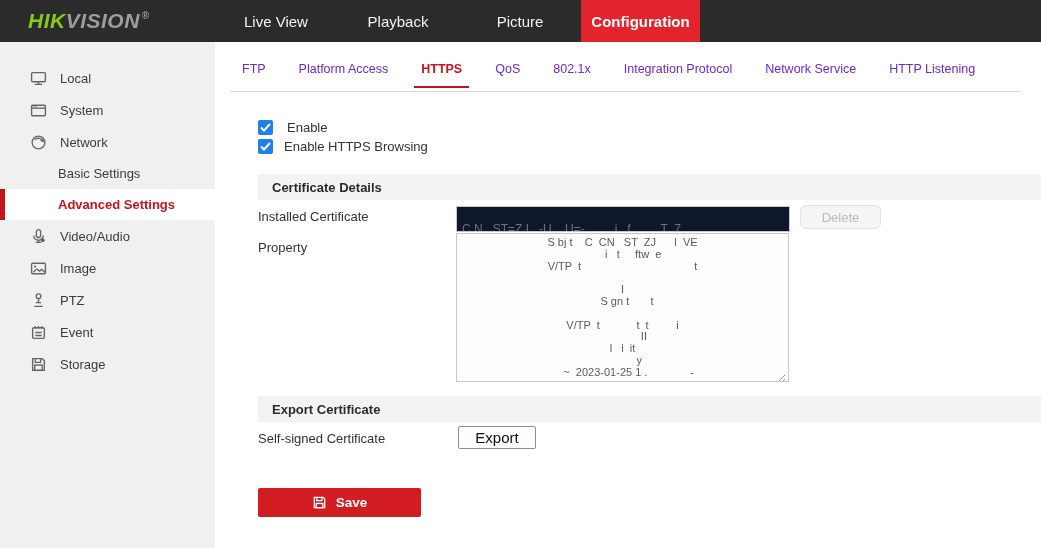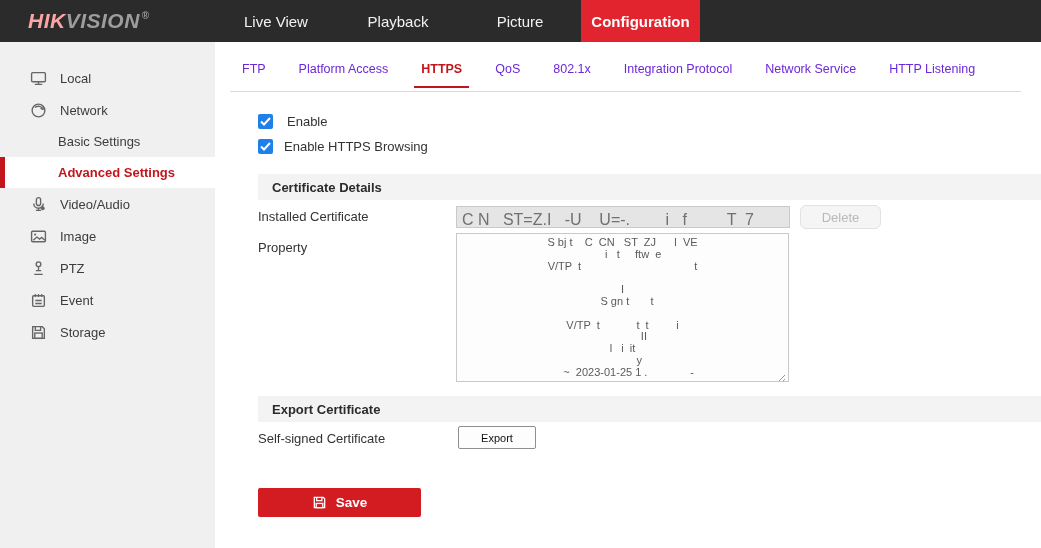--- a/index.html
+++ b/index.html
@@ -7,21 +7,21 @@
   body {
     width:1041px; height:548px; overflow:hidden;
     font-family:"Liberation Sans", sans-serif;
     background:#fff; color:#333;
   }
 
   
   .topbar { height:42px; background:#2b2b2b; display:flex; align-items:stretch; }
   .logo { width:215px; flex-shrink:0; display:flex; align-items:center; padding-left:28px; }
   .logo-text { font-style:italic; font-weight:bold; font-size:21px; letter-spacing:.5px; }
-  .logo-red { color:#fca5a5; }
+  .logo-red { color:#84cc16; }
   .logo-gray { color:#9d9d9d; }
   .logo-reg { color:#9d9d9d; font-size:10px; font-style:normal; vertical-align:9px; margin-left:2px; }
   .nav-item { width:122px; display:flex; align-items:center; justify-content:center;
               color:#f2f2f2; font-size:15px; cursor:pointer; }
   .nav-item.active { width:119px; background:#e1242d; color:#fff; font-weight:bold; }
 
   
   .shell { display:flex; height:506px; }
 
   
@@ -47,37 +47,37 @@
               display:flex; align-items:center; justify-content:center; cursor:pointer; }
   .cb-label { font-size:13px; color:#333; }
 
   .section-band { position:absolute; left:43px; right:0; height:26px; background:#f3f3f3;
                   display:flex; align-items:center; padding-left:14px;
                   font-size:13px; font-weight:bold; color:#2b2b2b; }
 
   .field-label { position:absolute; left:43px; font-size:13px; color:#333; }
 
   .cert-input { position:absolute; left:241px; top:164px; width:334px; height:22px;
-                border:1px solid #c9c9c9; background:#e5e5e5; font-size:16px; color:#707070;
-                line-height:20px; padding:3px 5px; white-space:pre; overflow:hidden; cursor:text; }
+                border:1px solid #c9c9c9; background:#0f172a; font-size:12px; color:#707070;
+                line-height:20px; padding:12px 5px; white-space:pre; overflow:hidden; cursor:text; }
 
   .btn-disabled { position:absolute; left:585px; top:163px; width:81px; height:24px;
                   background:#f5f5f5; border:1px solid #e2e2e2; border-radius:6px;
                   color:#b9b9b9; font-size:13px; display:flex; align-items:center; justify-content:center; }
 
   .property-box { position:absolute; left:241px; top:191px; width:333px; height:149px;
                   border:1px solid #c9c9c9; background:#fdfdfd; padding:3px 6px;
                   overflow:hidden; cursor:text;text-align:center; }
   .prop-line { font-size:11px; line-height:11.8px; color:#5a5a5a; white-space:pre;
                overflow:hidden; height:11.8px; }
   .resize-handle { position:absolute; right:2px; bottom:2px; width:10px; height:10px; cursor:nwse-resize; }
 
   .btn-plain { position:absolute; left:243px; top:384px; width:78px; height:23px;
                background:#fdfdfd; border:1px solid #8f8f8f; border-radius:2px;
-               font-size:11px; color:#111; display:flex; align-items:center; justify-content:center;
+               font-size:15px; color:#111; display:flex; align-items:center; justify-content:center;
                cursor:pointer; }
 
   .save-btn { position:absolute; left:43px; top:446px; width:163px; height:29px;
               background:#d31b22; border-radius:2px; color:#fff; font-size:13.5px; font-weight:bold;
               display:flex; align-items:center; justify-content:center; gap:9px; cursor:pointer; }
 </style>
 </head>
 <body>
 
 <div class="topbar">
@@ -98,20 +98,30 @@
         <svg width="17" height="17" viewBox="0 0 16 16" fill="none" stroke="#666" stroke-width="1.3">
           <rect x="1.5" y="2.5" width="13" height="8.5" rx="1"></rect>
             <path d="M8 11v2.5M4.5 13.5h7"></path>
         </svg>
       </span>
       <span>Local</span>
     </div>
     <div class="side-item">
       <span class="icn">
         <svg width="17" height="17" viewBox="0 0 16 16" fill="none" stroke="#666" stroke-width="1.3">
+          <rect x="1.5" y="3" width="13" height="10" rx="1"></rect>
+            <path d="M1.5 5.8h13"></path>
+          <path d="M3.2 4.4h1.2M5.4 4.4h1.2" stroke-width="1"></path>
+        </svg>
+      </span>
+      <span>System</span>
+    </div>
+    <div class="side-item">
+      <span class="icn">
+        <svg width="17" height="17" viewBox="0 0 16 16" fill="none" stroke="#666" stroke-width="1.3">
           <circle cx="8" cy="8" r="6"></circle>
             <path d="M4.5 5.2a5 5 0 0 1 7.8 1.6"></path>
           <path d="M12.6 4.4l-.3 2.6-2.4-1" stroke-width="1.1"></path>
         </svg>
       </span>
       <span>Network</span>
     </div>
     <div class="side-sub">
       <span>Basic Settings</span>
     </div>
@@ -178,21 +188,21 @@
       <div class="tab">Platform Access</div>
       <div class="tab active">HTTPS</div>
       <div class="tab">QoS</div>
       <div class="tab">802.1x</div>
       <div class="tab">Integration Protocol</div>
       <div class="tab">Network Service</div>
       <div class="tab">HTTP Listening</div>
     </div>
     <div class="tabs-divider"></div>
 
-    <div class="checkbox-row" style="top:72px;gap:14px;">
+    <div class="checkbox-row" style="top:78px;gap:14px;">
       <span class="checkbox">
         <svg width="11" height="9" viewBox="0 0 11 9">
           <polyline points="1,4.5 4,7.5 10,1" fill="none" stroke="#fff" stroke-width="2"></polyline>
         </svg>
       </span>
       <span class="cb-label">Enable</span>
     </div>
 
     <div class="checkbox-row" style="top:97px;">
       <span class="checkbox">

